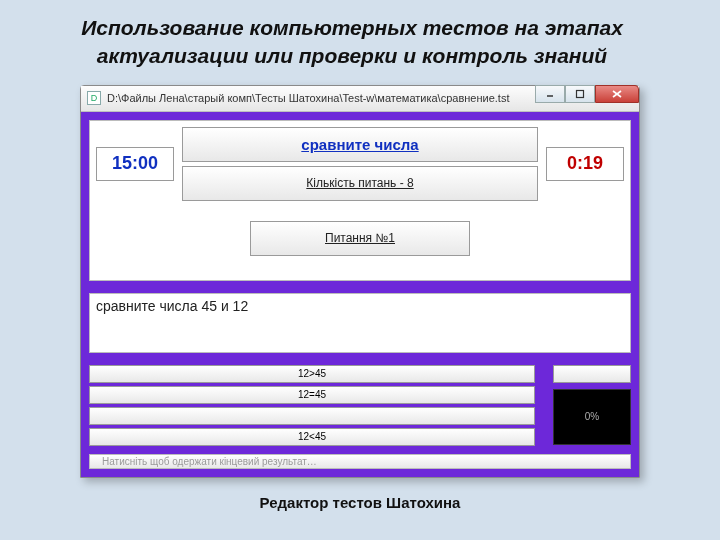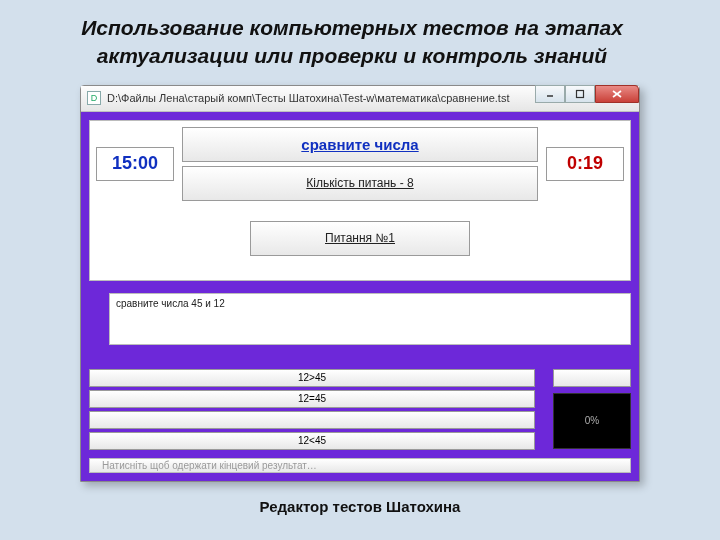--- a/index.html
+++ b/index.html
@@ -103,28 +103,27 @@
     font-weight: bold;
     text-decoration: underline;
     font-size: 15px;
   }
   .mid-btn.sub { text-decoration: underline; color:#222; font-size:12px;}
   .mid-btn.q { text-decoration: underline; color:#222; font-size:12px; width: 220px; margin:16px auto;}
   .question-area {
     margin-top: 12px;
     background:#fff;
     border:1px solid #bcbcbc;
-    height: 52px;
+    height: 60px;
     padding: 4px 6px;
-    font-size: 10px;
+    font-size: 14px;
     color:#222;
-    margin-left:20px;
   }
   .answers-zone {
-    margin-top: 24px;
+    margin-top: 12px;
     display: grid;
     grid-template-columns: 1fr 78px;
     column-gap: 18px;
   }
   .answers-col { display:flex; flex-direction:column; gap:3px; }
   .answer-btn {
     border:1px solid #9a9a9a;
     background: linear-gradient(#fff,#e8e8e8);
     height: 18px;
     font-size: 10px;

